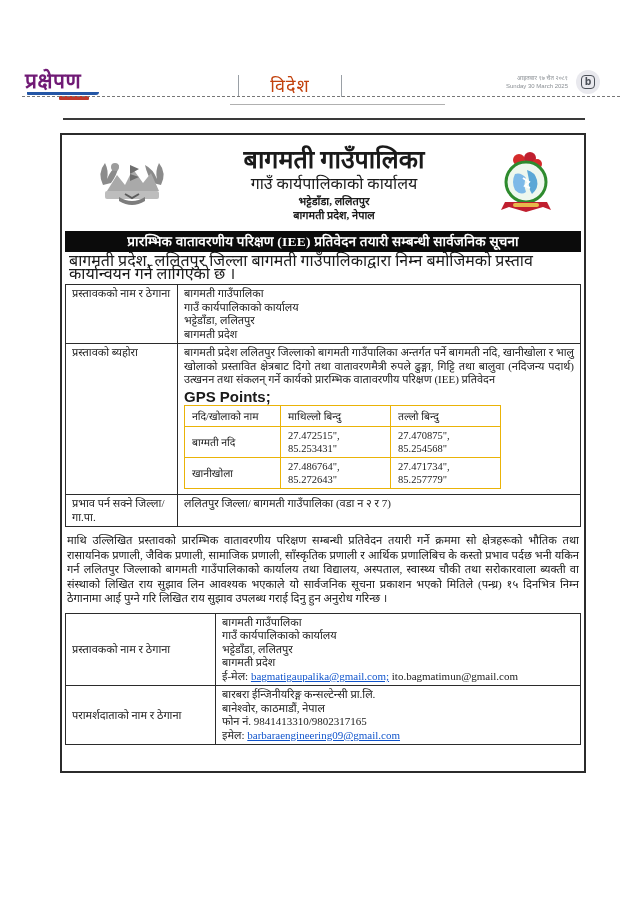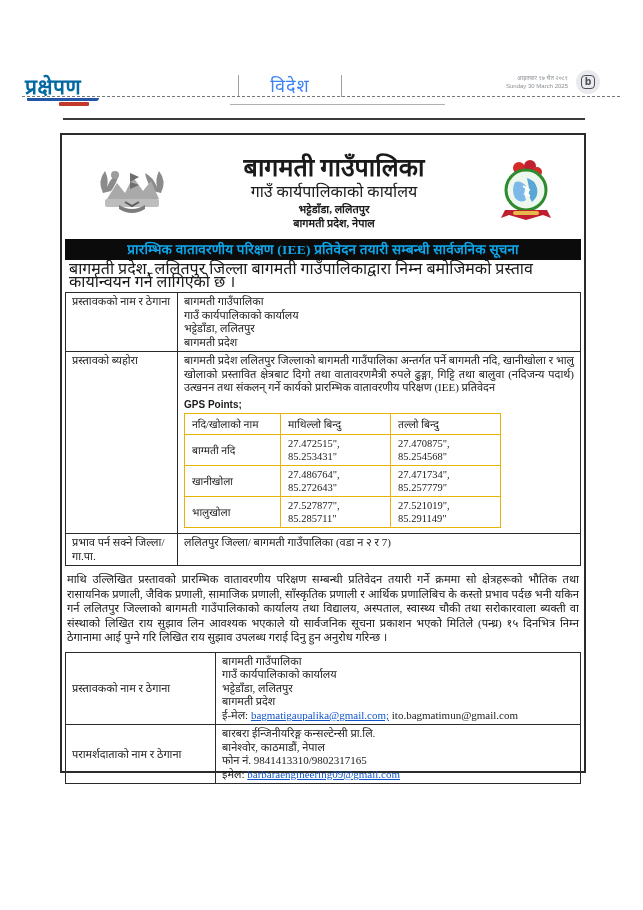--- a/index.html
+++ b/index.html
@@ -6,68 +6,68 @@
   body { background:#ffffff; }
   .page {
     position:relative; width:643px; height:910px; background:#ffffff;
     font-family:"Liberation Serif","DejaVu Serif",serif; color:#1a1a1a;
     overflow:hidden;
   }
 
   
   .masthead-logo { position:absolute; left:25px; top:70px; width:110px; }
   .paper-name {
-    color:#0369a1; font-weight:bold; font-size:21px; line-height:22px;
-    font-family:"Liberation Sans","DejaVu Sans",sans-serif; letter-spacing:0.5px;margin-top:6px;
+    color:#701a75; font-weight:bold; font-size:21px; line-height:22px;
+    font-family:"Liberation Sans","DejaVu Sans",sans-serif; letter-spacing:0.5px;
   }
   .paper-swoosh { width:72px; height:3px; background:#2456a6; border-radius:0 0 6px 2px; margin:0 0 1px 2px; }
   .paper-tagline { width:30px; height:4px; background:#c0392b; margin-left:34px; border-radius:1px; }
 
   .section-wrap { position:absolute; left:240px; top:73px; width:100px; text-align:center; }
-  .section-title { font-size:18px; color:#3b82f6; letter-spacing:1px; }
+  .section-title { font-size:18px; color:#c2410c; letter-spacing:1px; }
   .vbar { position:absolute; top:2px; width:1px; height:22px; background:#9aa0a6; }
   .vbar.left { left:-2px; } .vbar.right { right:-2px; }
 
   .date-block { position:absolute; right:75px; top:74px; text-align:right; color:#8a8f94; font-size:6px; line-height:8px;
     font-family:"Liberation Sans","DejaVu Sans",sans-serif; }
   .badge {
     position:absolute; right:43px; top:70px; width:24px; height:24px; border-radius:50%;
     background:#e9e9ee; display:flex; align-items:center; justify-content:center;
   }
   .badge span { font-family:"DejaVu Sans Mono",monospace; font-size:11px; font-weight:bold; color:#4a4f57;
     border:1.5px solid #4a4f57; border-radius:4px; padding:0 3px; line-height:12px; }
 
   .rule-dotted { position:absolute; left:22px; top:96px; width:598px; border-top:1px dashed #777; }
   .rule-gray   { position:absolute; left:230px; top:104px; width:215px; border-top:1px solid #b0b0b0; }
   .rule-main   { position:absolute; left:63px; top:118px; width:522px; height:2px; background:#3a3a3a; }
 
   
   .notice-box {
     position:absolute; left:60px; top:133px; width:526px; height:640px;
-    border:2px solid #2b2b2b; background:#fff; padding:8px 3px;
+    border:2px solid #2b2b2b; background:#fff; padding:0 3px;
   }
   .notice-header { display:flex; align-items:center; height:96px; padding:4px 28px 2px 30px; }
   .head-center { flex:1; text-align:center; }
   .org-name { font-size:25px; font-weight:bold; line-height:28px; }
   .org-office { font-size:16px; line-height:20px; }
   .org-place, .org-province { font-size:11px; font-weight:bold; line-height:14px; }
 
   .banner {
-    background:#0b0b0b; color:#0ea5e9; font-weight:bold; font-size:13.5px;
+    background:#0b0b0b; color:#ffffff; font-weight:bold; font-size:13.5px;
     text-align:center; height:21px; line-height:21px; letter-spacing:0.2px;
   }
   .pub-date { text-align:center; font-weight:bold; font-size:11px; margin-top:4px; line-height:13px; }
   .intro { font-size:16px; margin:2px 4px 4px 4px; line-height:13px; }
 
   table.block { width:100%; border-collapse:collapse; font-size:11px; }
   table.block td { border:1px solid #2b2b2b; vertical-align:top; padding:2px 6px; line-height:13.5px; }
   td.lbl { width:112px; }
   .addr-line { line-height:13.5px; }
 
-  .gps-label { font-weight:bold; font-family:"Liberation Sans","DejaVu Sans",sans-serif; font-size:10px; margin:3px 0 2px 0; }
+  .gps-label { font-weight:bold; font-family:"Liberation Sans","DejaVu Sans",sans-serif; font-size:15px; margin:3px 0 2px 0; }
   table.gps { border-collapse:collapse; font-size:10.5px; margin:0 0 3px 0; }
   table.gps td { border:1px solid #eab308; padding:2px 7px; height:21px; vertical-align:middle; line-height:13px; }
   table.gps td.c1 { width:96px; }
   table.gps td.c2, table.gps td.c3 { width:110px; font-family:"Liberation Serif",serif;margin-top:41px; }
 
   .para { font-size:11.2px; text-align:justify; line-height:14.6px; margin:6px 2px 7px 2px; }
 
   table.contact td.lbl2 { width:150px; vertical-align:middle; }
   a.mail { color:#1155cc; text-decoration:underline; }
   .plain-mail { color:#1a1a1a; text-decoration:none; }
@@ -171,25 +171,20 @@
             <tr>
               <td class="c1">बाग्मती नदि</td>
               <td class="c2">27.472515",  85.253431"</td>
               <td class="c3">27.470875",  85.254568"</td>
             </tr>
             <tr>
               <td class="c1">खानीखोला</td>
               <td class="c2">27.486764", 85.272643"</td>
               <td class="c3">27.471734",  85.257779"</td>
             </tr>
-            <tr>
-              <td class="c1">भालुखोला</td>
-              <td class="c2">27.527877",  85.285711"</td>
-              <td class="c3">27.521019",  85.291149"</td>
-            </tr>
           </tbody>
               </table>
         </td>
       </tr>
       <tr>
         <td class="lbl">प्रभाव पर्न सक्ने जिल्ला/गा.पा.</td>
         <td style="height:30px;">ललितपुर जिल्ला/ बागमती गाउँपालिका (वडा न २ र 7)</td>
       </tr>
     </tbody>
       </table>

